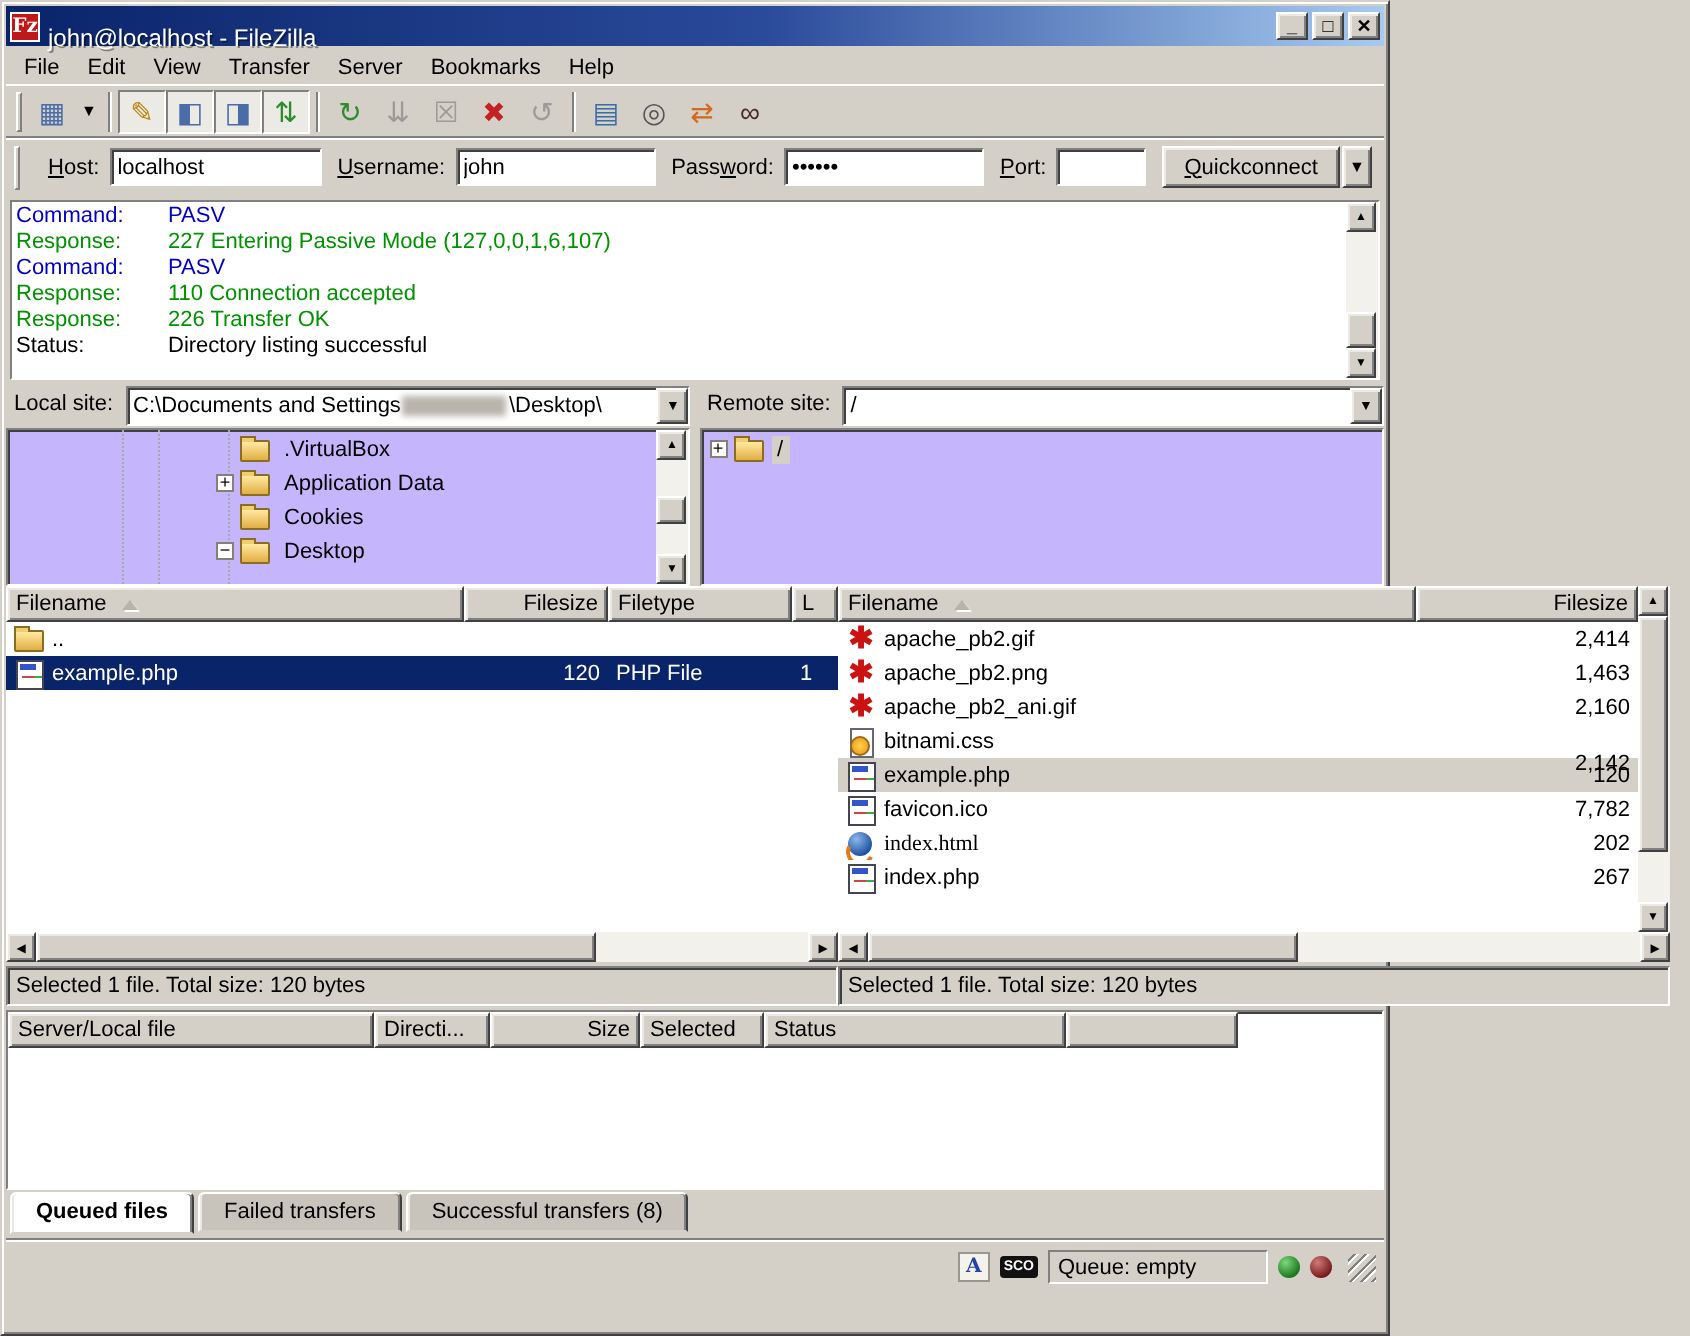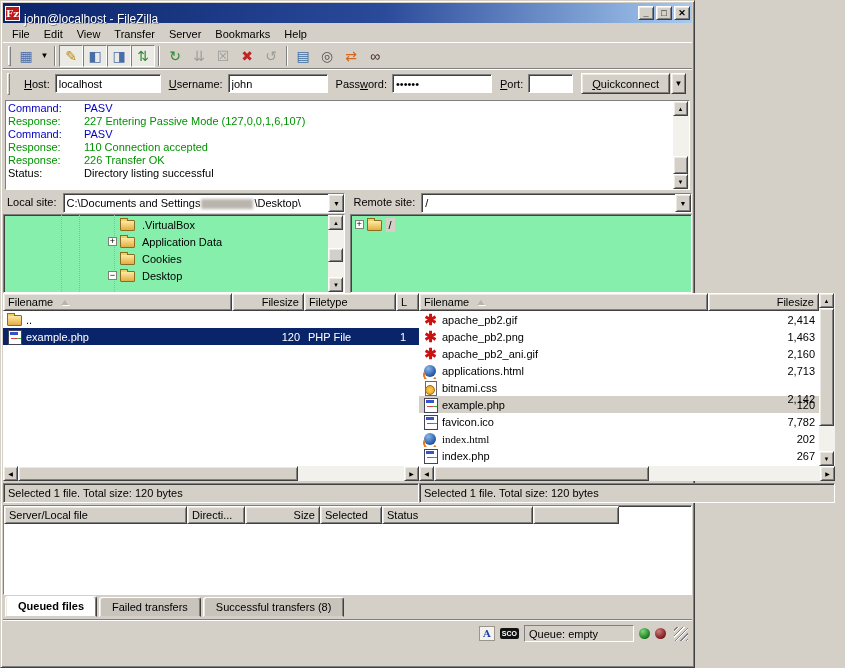--- a/index.html
+++ b/index.html
@@ -73,21 +73,21 @@
   
   .panes { display:flex; height:100px; flex:0 0 auto; margin-top:3px; }
   .pane { width:418px; display:flex; flex-direction:column; }
   .pane-divider { width:5px; }
   .site-bar { height:20px; display:flex; align-items:stretch; flex:0 0 auto; margin-bottom:1px; }
   .site-label { padding:3px 6px 0 4px; white-space:nowrap; }
   .site-combo { flex:1; display:flex; background:#fff; border:1px solid; border-color:#808080 #fff #fff #808080;
     box-shadow:inset 1px 1px 0 #404040; }
   .site-combo-text { flex:1; padding:3px 3px 0 3px; white-space:nowrap; overflow:hidden; }
   .combo-arrow { width:16px; display:flex; align-items:center; justify-content:center; font-size:7px; }
-  .tree-body { flex:1; background:#86efac; display:flex; overflow:hidden; }
+  .tree-body { flex:1; background:#c4b5fd; display:flex; overflow:hidden; }
   .tree-rows { flex:1; position:relative; overflow:hidden; padding-top:1px; }
   .guide { position:absolute; top:0; bottom:0; border-left:1px dotted #a8a8a8; }
   .tree-row { height:17px; display:flex; align-items:center; white-space:nowrap; position:relative; }
   .exp { width:9px; height:9px; flex:0 0 auto; background:#fff; border:1px solid #848078;
     font-size:9px; line-height:7px; text-align:center; margin-right:3px; }
   .exp-blank { width:12px; flex:0 0 auto; }
   .tree-label { padding:1px 3px; }
   .tree-label.sel { background:#d4d0c8; }
 
   
@@ -126,21 +126,21 @@
     border:1px solid; border-color:#808080 #fff #fff #808080; box-shadow:inset 1px 1px 0 #404040;
     background:#d4d0c8; white-space:nowrap; overflow:hidden; }
 
   
   .queue { margin-top:2px; height:90px; flex:0 0 auto; display:flex; flex-direction:column;
     border:1px solid; border-color:#808080 #fff #fff #808080; box-shadow:inset 1px 1px 0 #404040; background:#fff; }
   .queue-header { height:18px; display:flex; flex:0 0 auto; }
   .queue-body { flex:1; background:#fff; }
 
   
-  .tabs { height:22px; flex:0 0 auto; display:flex; align-items:flex-end; padding:1px 2px 0 2px; gap:2px; }
+  .tabs { height:22px; flex:0 0 auto; display:flex; align-items:flex-start; padding:1px 2px 0 2px; gap:2px; }
   .tab { height:20px; padding:3px 12px 0 12px; border:1px solid; border-color:#fff #404040 #d4d0c8 #fff;
     box-shadow:inset 1px 0 0 #ece9e2, inset -1px 0 0 #808080; border-radius:3px 3px 0 0; background:#c8c4bc; white-space:nowrap; }
   .tab.active { background:#fff; font-weight:bold; height:21px; }
 
   
   .statusbar { height:26px; flex:0 0 auto; margin-top:2px; border-top:1px solid #808080;
     box-shadow:inset 0 1px 0 #fff; display:flex; align-items:center; justify-content:flex-end; padding:2px 4px 0 4px; gap:5px; }
   .sb-ascii { width:16px; height:15px; border:1px solid #9a968c; background:#f4f2ec; color:#2244aa;
     font-size:10px; font-weight:bold; text-align:center; line-height:13px; font-family:"DejaVu Serif",serif; }
   .sb-badge { height:11px; padding:1px 2px 0 2px; background:#111; color:#fff; font-size:7px; font-weight:bold;
@@ -438,27 +438,20 @@
                   </div>
                   <div class="lrow">
                     <div class="cell" style="width: 289px;">
                       <span class="fi fi-apache">✱</span>
                       <span>apache_pb2_ani.gif</span>
                     </div>
                     <div class="cell num" style="width: 111px;">2,160</div>
                   </div>
                   <div class="lrow">
                     <div class="cell" style="width: 289px;">
-                      <span class="fi fi-html"></span>
-                      <span>applications.html</span>
-                    </div>
-                    <div class="cell num" style="width: 111px;">2,713</div>
-                  </div>
-                  <div class="lrow">
-                    <div class="cell" style="width: 289px;">
                       <span class="fi fi-css"></span>
                       <span>bitnami.css</span>
                     </div>
                     <div class="cell num" style="width: 111px; margin-top: 22px;">2,142</div>
                   </div>
                   <div class="lrow sel-inactive">
                     <div class="cell" style="width: 289px;">
                       <span class="fi fi-php"></span>
                       <span>example.php</span>
                     </div>

